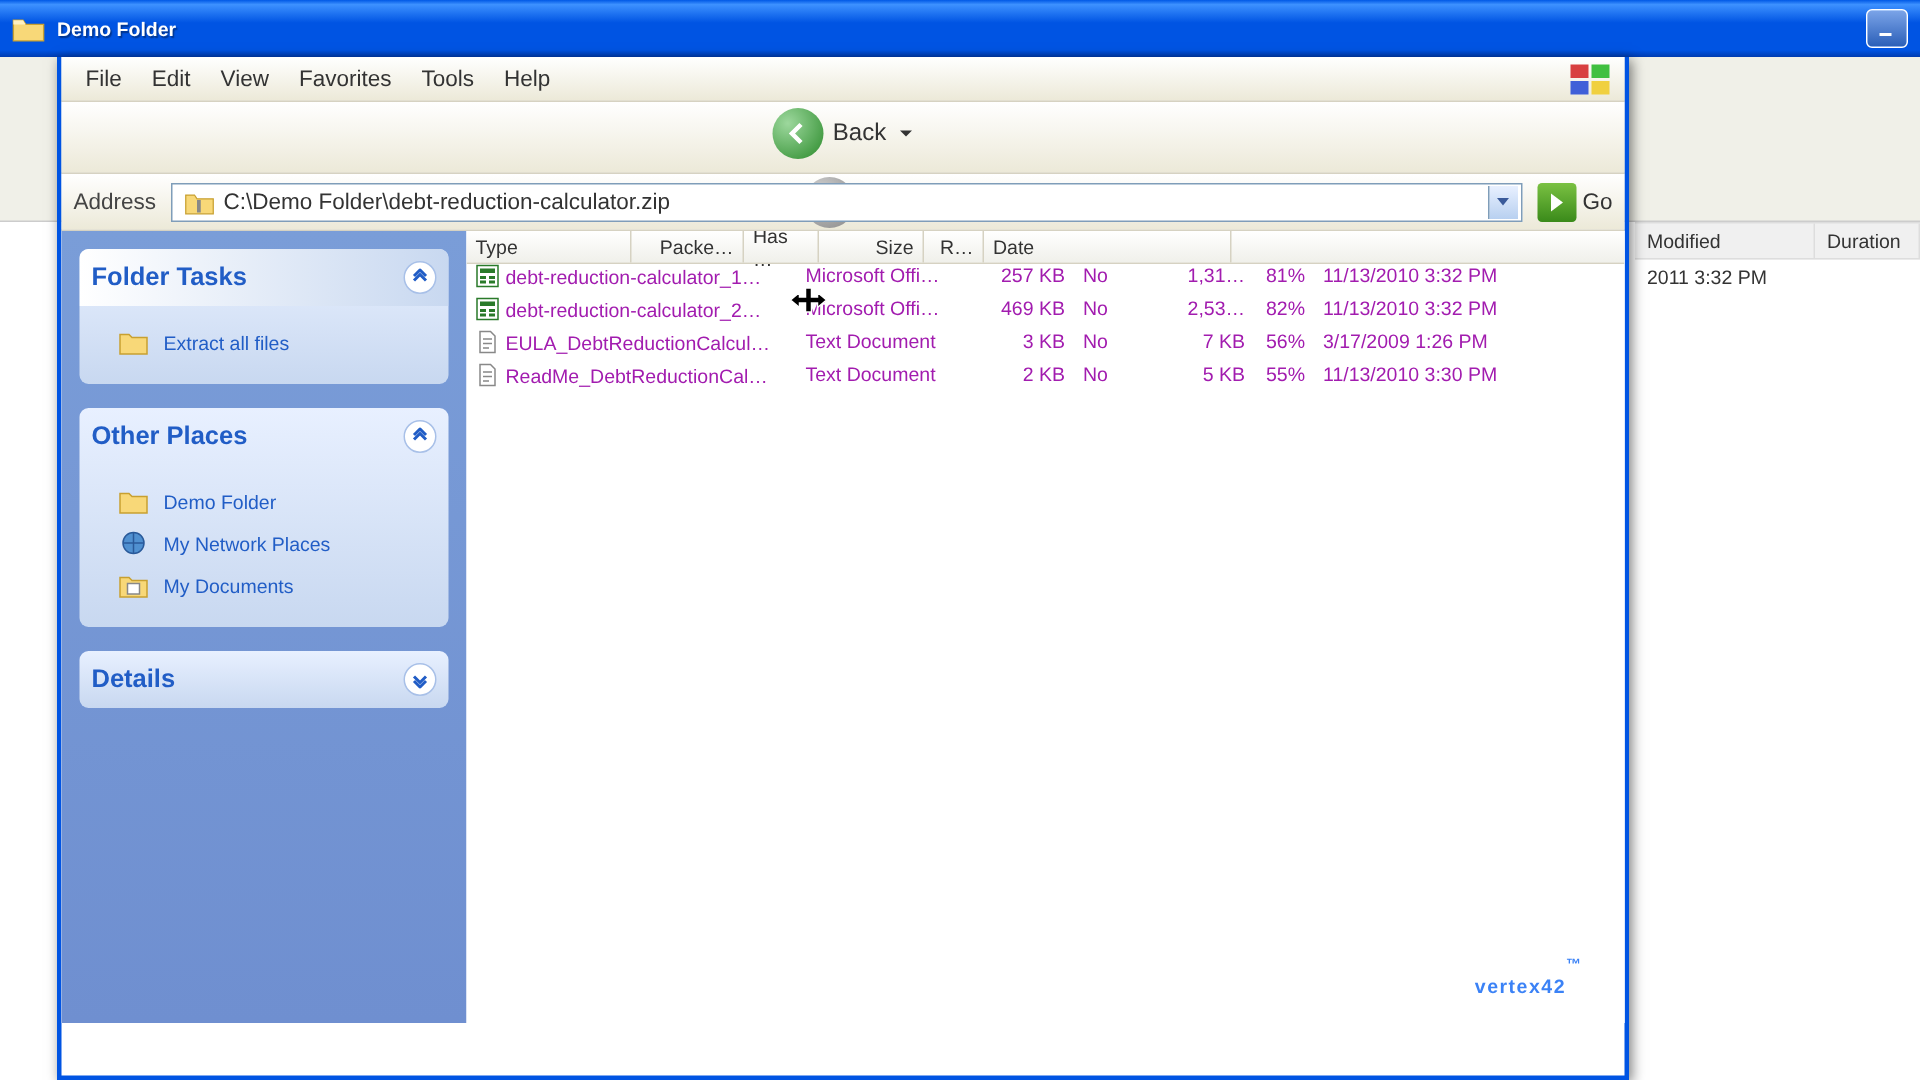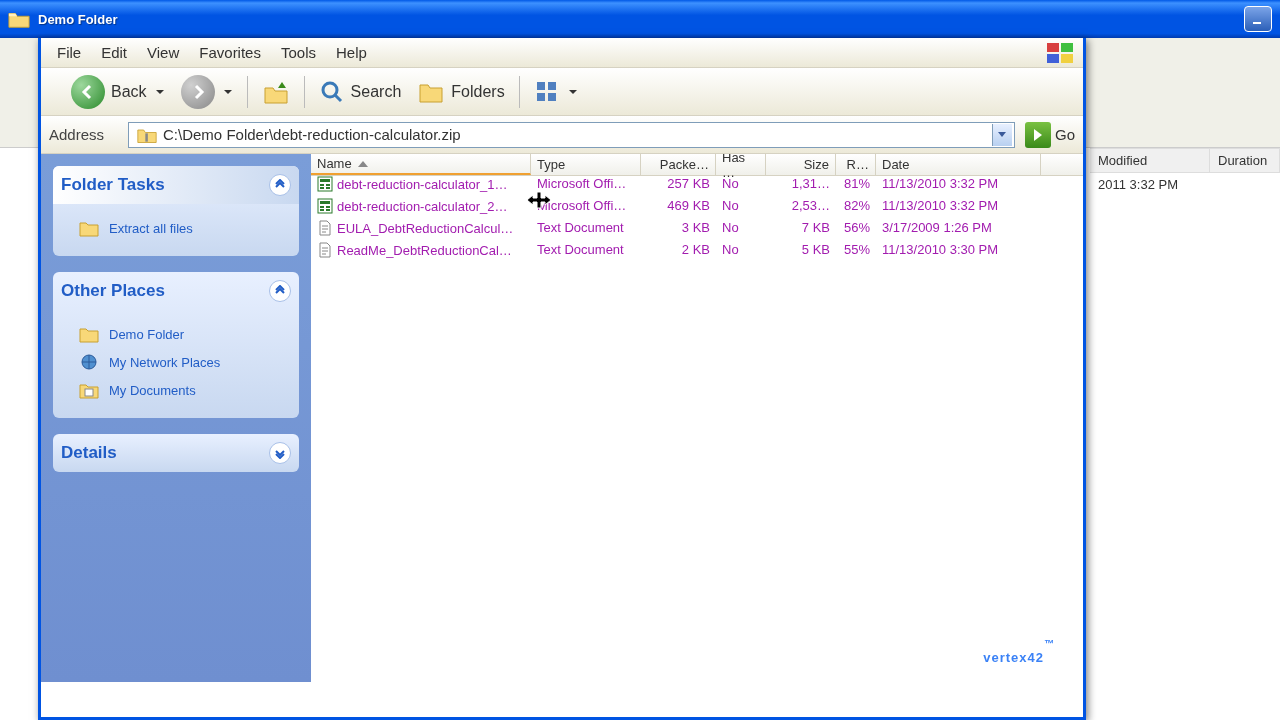--- a/index.html
+++ b/index.html
@@ -26,34 +26,34 @@
 .win-btn.maximize { background: linear-gradient(to bottom, #7ba4e8, #2b5fb8); }
 .win-btn.close { background: linear-gradient(to bottom, #f08080, #c83030); }
 .win-btn svg { width: 14px; height: 14px; }
 
 
 .menubar { height: 30px; background: linear-gradient(to bottom, #fff, #ece9d8); display: flex; align-items: center; padding: 0 6px; border-bottom: 1px solid #d6d2c2; }
 .menubar .menu-item { padding: 4px 10px; font-size: 15px; color: #333; cursor: pointer; }
 .menubar .xp-logo { margin-left: auto; width: 32px; height: 24px; }
 
 
-.toolbar { height: 48px; background: linear-gradient(to bottom, #fff, #ece9d8); display: flex; align-items: center; padding: 0 24px; gap: 4px; border-bottom: 1px solid #d6d2c2; }
+.toolbar { height: 48px; background: linear-gradient(to bottom, #fff, #ece9d8); display: flex; align-items: center; padding: 0 0; gap: 4px; border-bottom: 1px solid #d6d2c2; flex-direction: column; }
 .tool-btn { display: flex; align-items: center; gap: 6px; padding: 4px 6px; border-radius: 3px; cursor: pointer; }
 .tool-btn .lbl { font-size: 16px; color: #333; }
 .tool-sep { width: 1px; height: 32px; background: #bbb; margin: 0 4px; }
 .nav-circle { width: 34px; height: 34px; border-radius: 50%; display: flex; align-items: center; justify-content: center; }
 .nav-circle.back { background: radial-gradient(circle at 30% 30%, #9dd89d, #2a8a2a); }
 .nav-circle.forward { background: radial-gradient(circle at 30% 30%, #d0d0d0, #888); }
 .nav-circle svg { width: 20px; height: 20px; }
 .dropdown-arrow { width: 10px; height: 10px; margin-left: 2px; }
 
 
 .addressbar { height: 38px; background: linear-gradient(to bottom, #fff, #ece9d8); display: flex; align-items: center; padding: 0 8px; gap: 10px; border-bottom: 1px solid #d6d2c2; }
 .addressbar .lbl { font-size: 15px; color: #444; }
-.address-input-wrap { flex: 1; display: flex; align-items: center; background: #fff; border: 1px solid #7f9db9; height: 26px; padding: 0 2px; margin-left: 14px; }
+.address-input-wrap { flex: 1; display: flex; align-items: center; background: #fff; border: 1px solid #7f9db9; height: 26px; padding: 0 2px; }
 .address-input-wrap .folder-icon { width: 20px; height: 18px; margin: 0 6px; }
 .address-input { flex: 1; border: none; outline: none; font-size: 15px; color: #333; }
 .address-dd { width: 20px; height: 22px; background: linear-gradient(to bottom, #e8f0ff, #b8d0f0); border-left: 1px solid #7f9db9; display: flex; align-items: center; justify-content: center; cursor: pointer; }
 .go-btn { display: flex; align-items: center; gap: 4px; cursor: pointer; }
 .go-icon { width: 26px; height: 26px; background: linear-gradient(to bottom, #7ac142, #3a8a1a); border-radius: 3px; display: flex; align-items: center; justify-content: center; }
 
 
 .main-area { display: flex; height: calc(100% - 151px); background: #fff; }
 
 
@@ -293,21 +293,20 @@
                 <path d="M2 7 L6 11 L10 7" fill="none" stroke="#215dc6" stroke-width="2"></path>
               </svg>
             </div>
         </div>
       </div>
 
     </div>
 
     <div class="file-list">
       <div class="col-headers">
-        <div class="col-header col-name sorted">Name</div>
         <div class="col-header col-type">Type</div>
         <div class="col-header col-packed">Packe…</div>
         <div class="col-header col-has">Has …</div>
         <div class="col-header col-size">Size</div>
         <div class="col-header col-ratio">R…</div>
         <div class="col-header col-date">Date</div>
       </div>
       <div class="file-rows" id="file-rows">
           <div class="file-row">
             <div class="cell c-name">

